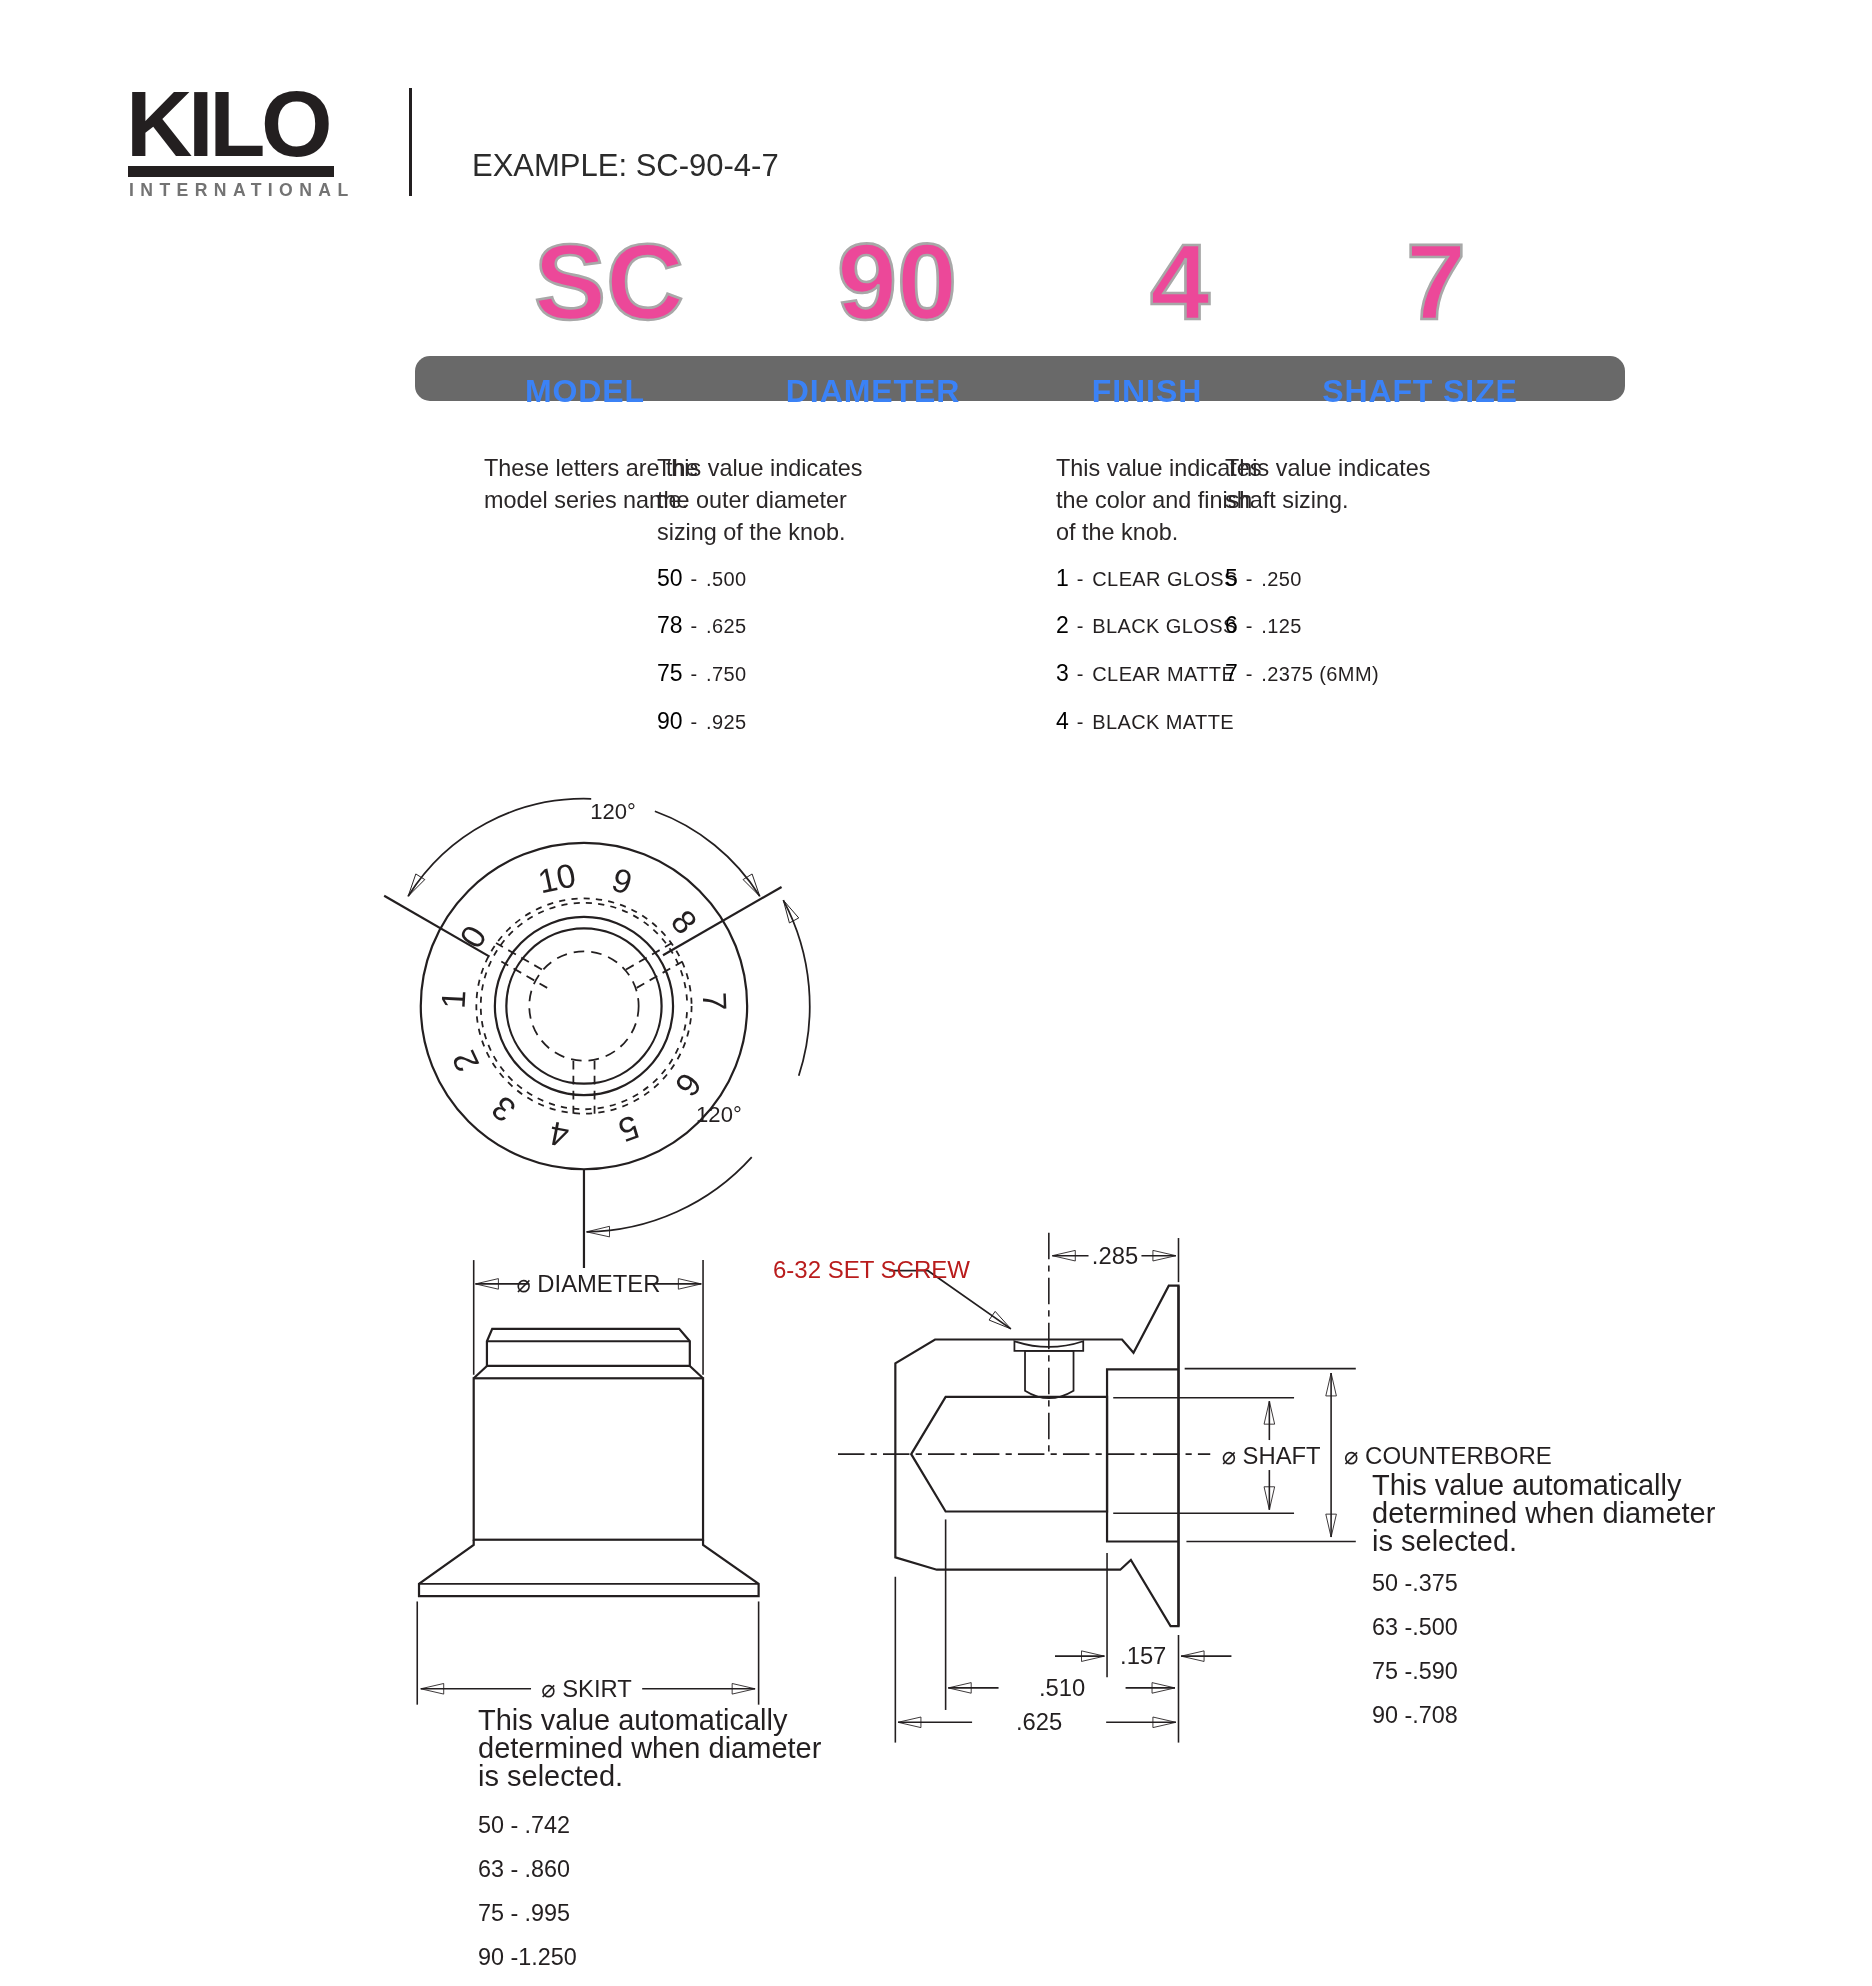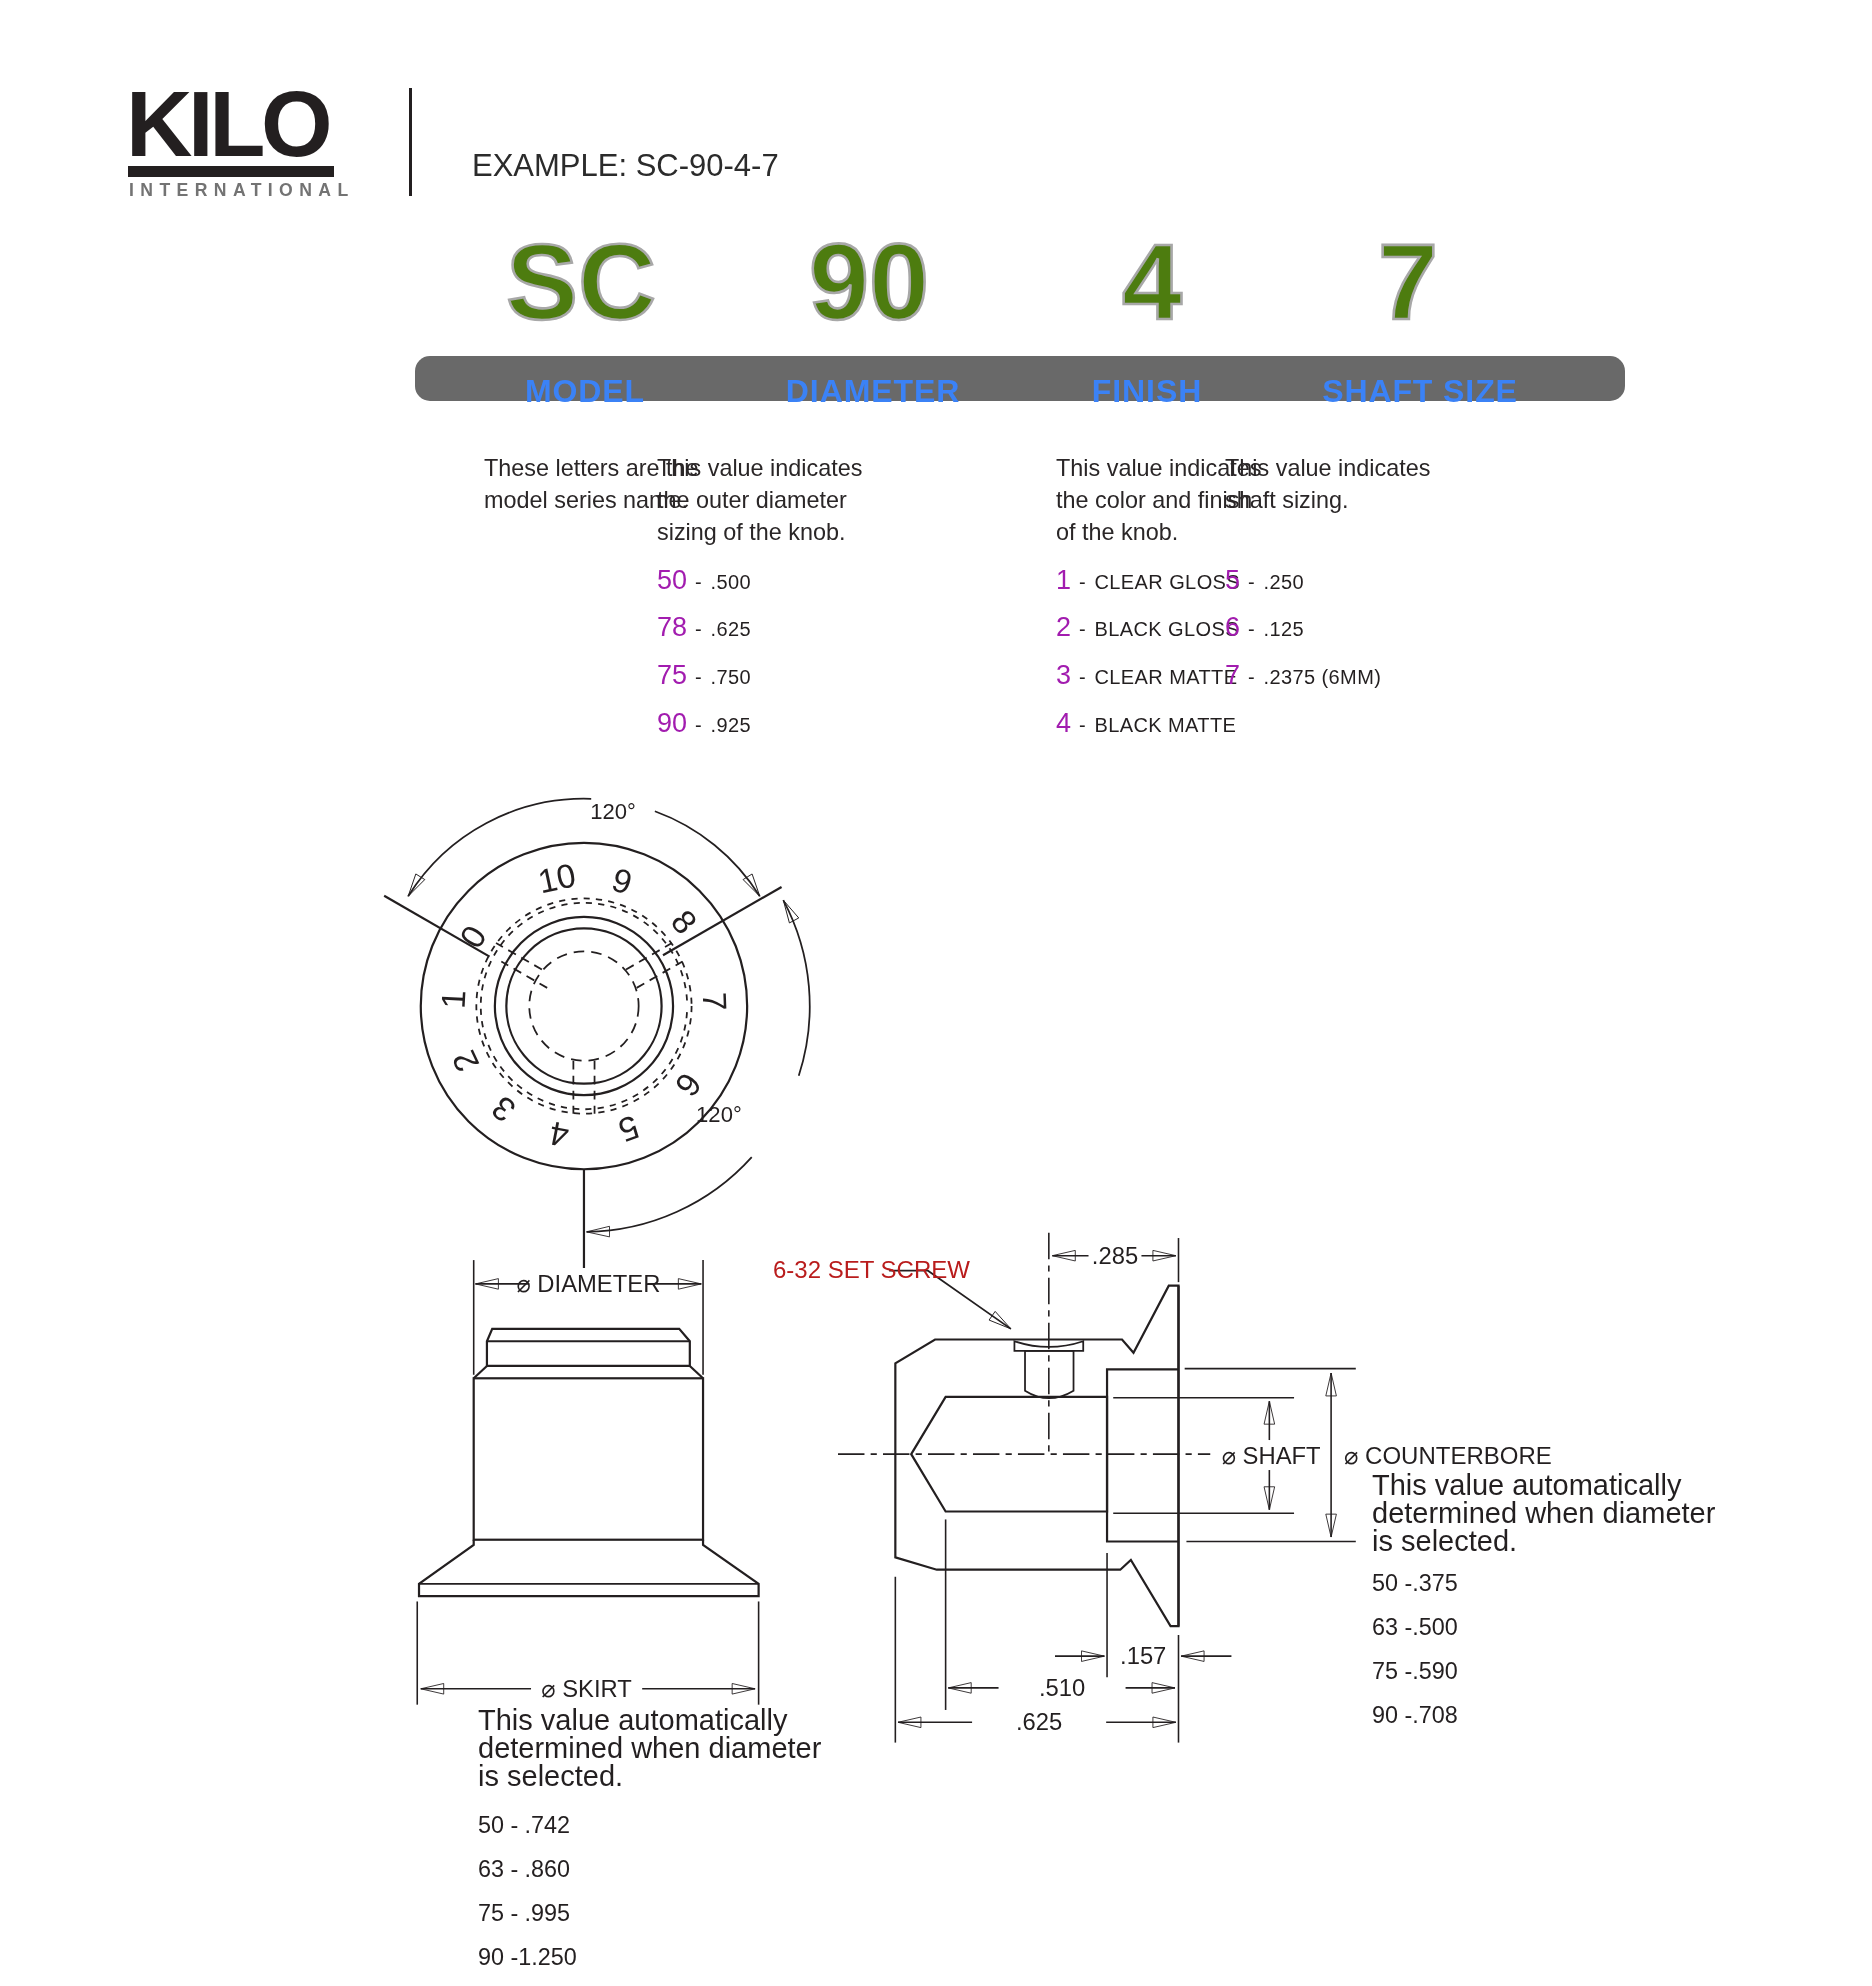--- a/index.html
+++ b/index.html
@@ -9,28 +9,28 @@
 
   
   #logo-word{left:126px;top:78px;font-size:92px;font-weight:900;letter-spacing:-4.4px;color:#231f20;line-height:1;}
   #logo-bar{left:128px;top:166px;width:206px;height:10.6px;background:#231f20;}
   #logo-sub{left:129px;top:180px;font-size:17.6px;font-weight:700;letter-spacing:6.4px;color:#737373;}
   #divider{left:409px;top:88px;width:2.6px;height:108px;background:#231f20;}
   #doc-title{left:472px;top:95px;font-size:33px;letter-spacing:0.4px;color:#cd2430;}
   #doc-example{left:472px;top:148px;font-size:31px;color:#2b2b2b;}
 
   
-  .bigcode{top:228px;font-size:108px;font-weight:600;line-height:1;color:#4d7c0f;
-           -webkit-text-stroke:2.6px #a8a8a8;transform:translateX(-50%);}
+  .bigcode{top:228px;font-size:108px;font-weight:600;line-height:1;color:#ec4899;
+           -webkit-text-stroke:2.6px #a8a8a8;transform:translateX(-50%);margin-left:28px;}
   #seg-bar{left:415px;top:356px;width:1210px;height:45px;background:#696969;border-radius:15px;}
   .seg-label{top:373px;font-size:32px;font-weight:700;letter-spacing:0.9px;color:#3b82f6;transform:translateX(-50%);}
 
   .col-desc{top:452px;font-size:23.4px;line-height:32px;white-space:pre-line;color:#2a2627;}
   .opt-row{position:absolute;white-space:nowrap;}
-  .opt-num{font-size:27px;color:#a21caf;text-align:right;}
+  .opt-num{font-size:23px;color:#000000;text-align:right;}
   .opt-dash{font-size:20px;margin:0 8.8px 0 8px;color:#231f20;}
   .opt-val{font-size:20px;letter-spacing:0.4px;color:#231f20;}
 
   
   .note{font-size:29px;line-height:28px;white-space:pre-line;color:#231f20;}
   .kv-row{display:flex;justify-content:space-between;font-size:23.4px;line-height:28px;color:#231f20;margin-top:16px;}
   #skirt-values{left:478px;top:1795px;width:92px;}
   #cb-label{left:1344px;top:1442px;font-size:24px;color:#231f20;}
   #cb-note{left:1372px;top:1471px;}
   #cb-values{left:1372px;top:1553px;width:79px;}

